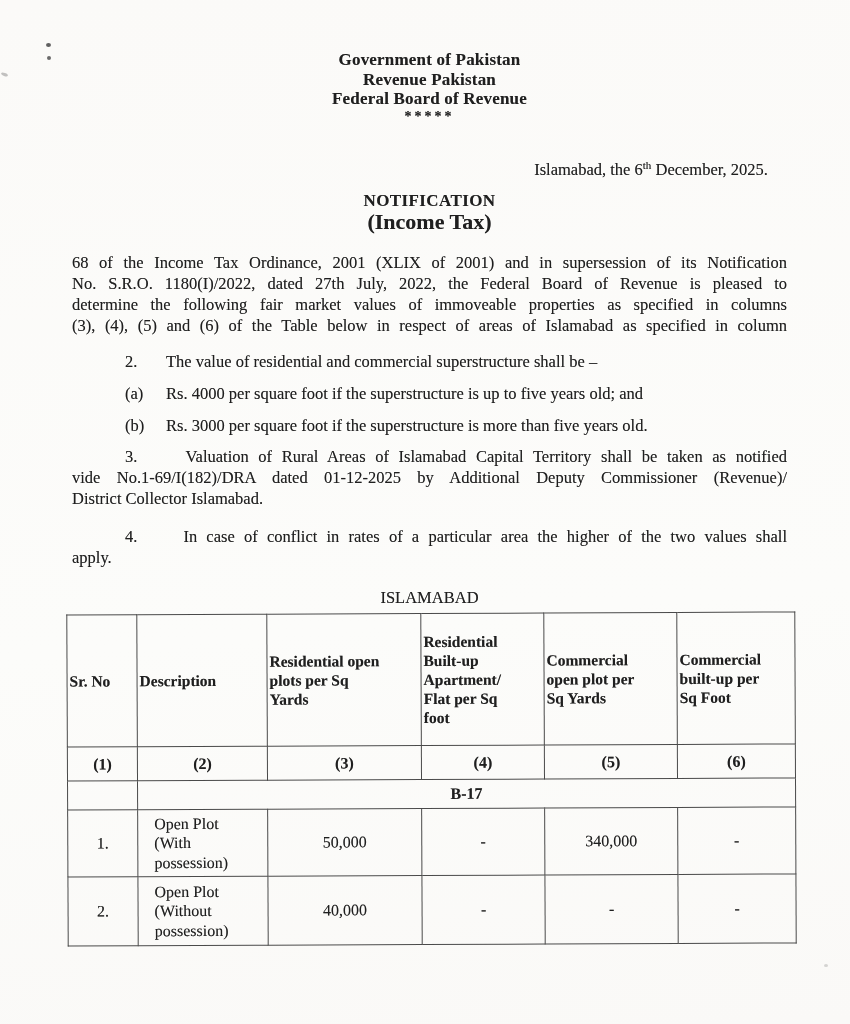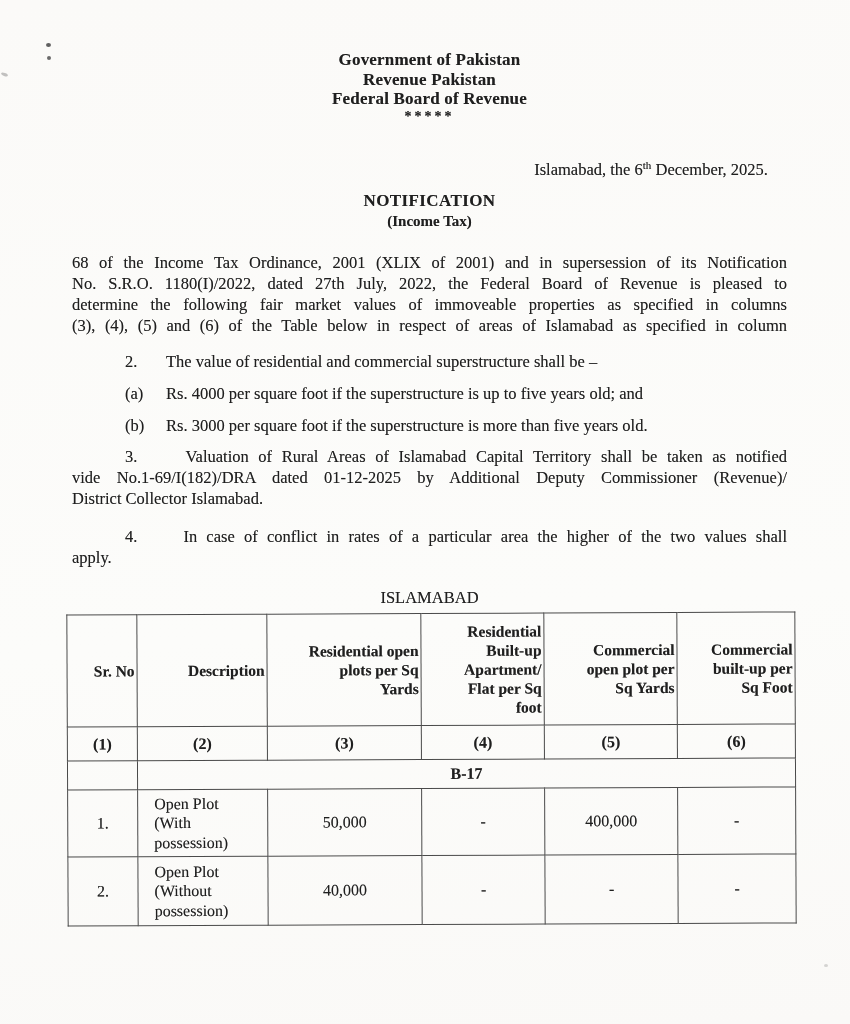--- a/index.html
+++ b/index.html
@@ -23,21 +23,21 @@
   .spk4 { left:824px; top:964px; width:4px; height:3px; opacity:.2; }
 
   
   .letterhead { text-align:center; font-weight:bold; font-size:17px; line-height:19.5px; letter-spacing:.2px; }
   .stars { font-weight:bold; font-size:14px; line-height:16px; letter-spacing:3px; }
 
   .dateline { text-align:right; padding-right:19px; margin-top:34px; font-size:16.5px; line-height:21px; }
   .dateline sup { font-size:11px; line-height:0; }
 
   .noti-title { text-align:center; font-weight:bold; font-size:17px; line-height:21px; margin-top:10px; letter-spacing:.4px; }
-  .noti-sub   { text-align:center; font-weight:bold; font-size:15px; line-height:21px;font-family:Liberation Serif, serif; }
+  .noti-sub   { text-align:center; font-weight:bold; font-size:22px; line-height:21px;font-family:Liberation Serif, serif; }
 
   .para { font-size:16.5px; line-height:21px; }
   .p-sro { margin-top:20px; }
   .jl { text-align:justify; text-align-last:justify; }
   .ll { text-align:left; }
   .ind { text-indent:53px; }
   .b { font-weight:bold; }
 
   .clause { display:flex; margin-left:53px; font-size:16.5px; line-height:21px; }
   .m15 { margin-top:15px; } .m11 { margin-top:11px; }
@@ -54,22 +54,22 @@
     border-collapse:collapse;
     width:728px;
     margin:5px 0 0 -5px;
     transform:rotate(-0.25deg);
     table-layout:fixed;
   }
   .valuation td { border:1px solid #4a4a4a; }
   .valuation { border:1.4px solid #3f3f3f; }
   .hdr td {
     font-weight:bold; font-size:15.5px; line-height:19px;
-    text-align:right; vertical-align:middle;
-    white-space:pre-line; height:105px; padding:3px 2px;
+    text-align:left; vertical-align:middle;
+    white-space:pre-line; height:105px; padding:13px 2px;
   }
   .cnums td { font-weight:bold; font-size:16px; text-align:center; height:31px; }
   .secrow td { font-weight:bold; font-size:16px; text-align:center; height:26px; }
   .drow td { font-size:16px; text-align:center; vertical-align:middle; }
   .r1 td { height:64px; } .r2 td { height:66px; }
   td.desc { text-align:left; padding:1px 4px 1px 16px; white-space:pre-line; line-height:19.5px; vertical-align:middle; }
 </style>
 </head>
 <body>
 
@@ -167,21 +167,21 @@
           <td></td>
           <td colspan="5">B-17</td>
         </tr>
         <tr class="drow r1">
           <td>1.</td>
           <td class="desc">Open Plot
 (With
 possession)</td>
           <td>50,000</td>
           <td>-</td>
-          <td>400,000</td>
+          <td>340,000</td>
           <td>-</td>
         </tr>
         <tr class="drow r2">
           <td>2.</td>
           <td class="desc">Open Plot
 (Without
 possession)</td>
           <td>40,000</td>
           <td>-</td>
           <td>-</td>

